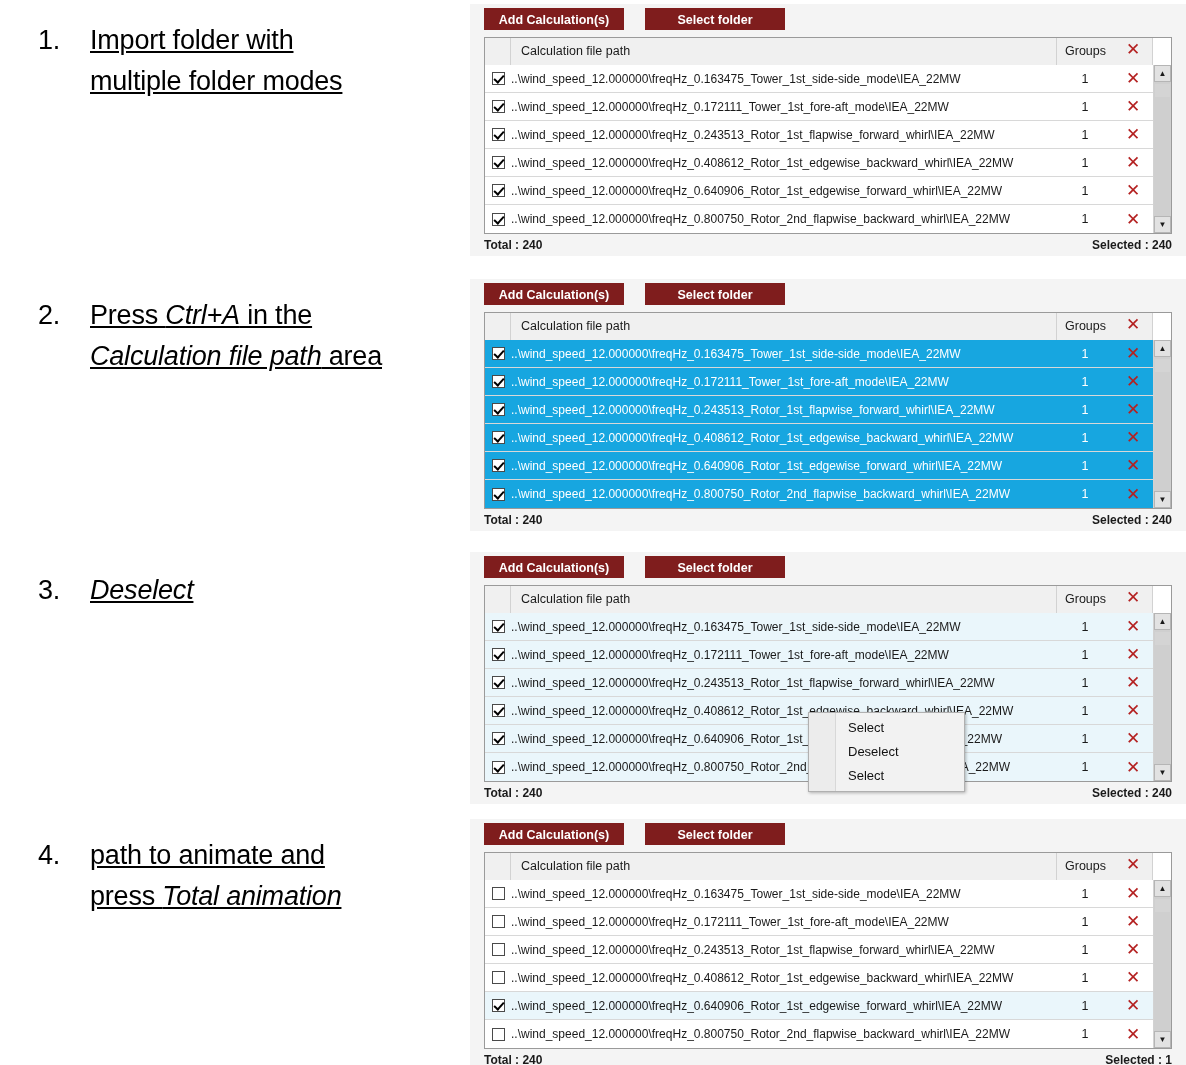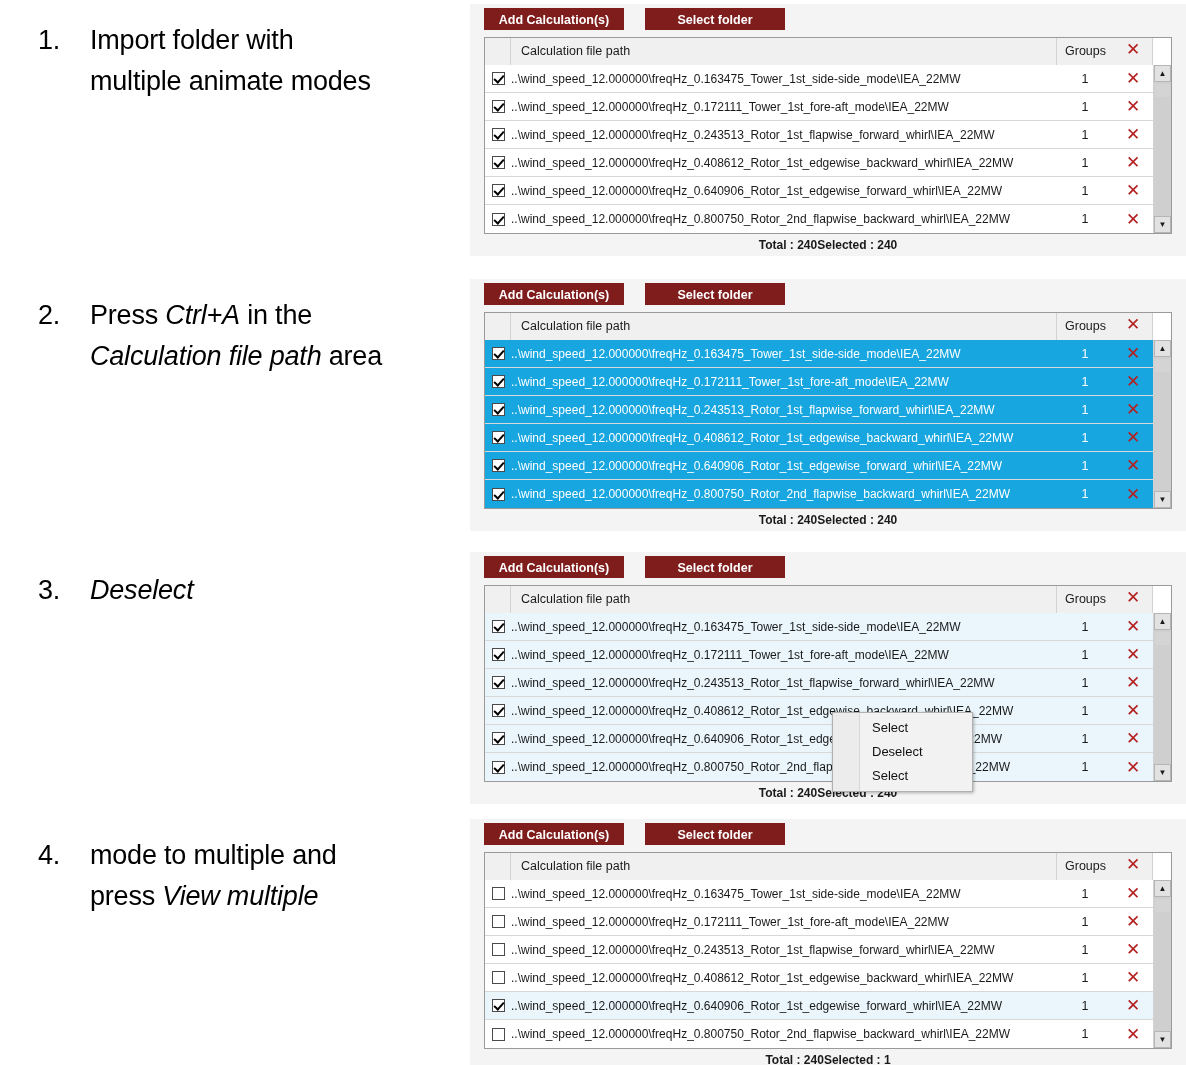--- a/index.html
+++ b/index.html
@@ -21,21 +21,21 @@
     line-height: 41px;
     color: #000000;
     letter-spacing: -0.2px;
   }
   .step-num {
     width: 66px;
     text-align: right;
     padding-right: 6px;
     flex: 0 0 66px;
   }
-  .step-body { flex: 1 1 auto; padding-left: 24px; }
+  .step-body { flex: 1 1 auto; padding-left: 24px; text-decoration: underline; }
   .step-body i { font-style: italic; margin-top: 20px; }
 
   
   .panel {
     position: absolute;
     left: 470px;
     width: 716px;
     background: #f4f4f4;
     font-size: 12.5px;
     color: #1a1a1a;
@@ -144,21 +144,21 @@
   .sb-track {
     position: absolute; left: 0; right: 0; top: 17px; bottom: 17px;
     background: #cfcfcf;
   }
 
   .footer {
     position: relative;
     height: 22px;
     margin: 0 14px;
     display: flex;
-    justify-content: center;
+    justify-content: space-between;
     align-items: center;
     font-size: 12px;
     font-weight: bold;
     color: #1a1a1a;
   }
 
   
   .ctxmenu {
     position: absolute;
     background: #f2f2f2;
@@ -184,41 +184,41 @@
 </style>
 </head>
 <body>
 
 <div id="root">
   <div id="steps">
       <div class="step" style="top: 20px;">
         <div class="step-num">1.</div>
         <div class="step-body">
           <div><span>Import folder with</span></div>
-          <div><span>multiple animate modes</span></div>
+          <div><span>multiple folder modes</span></div>
         </div>
       </div>
       <div class="step" style="top: 295px;">
         <div class="step-num">2.</div>
         <div class="step-body">
           <div><span>Press </span><i>Ctrl+A</i><span> in the</span></div>
           <div><i>Calculation file path</i><span> area</span></div>
         </div>
       </div>
       <div class="step" style="top: 570px;">
         <div class="step-num">3.</div>
         <div class="step-body">
           <div><i>Deselect</i></div>
         </div>
       </div>
       <div class="step" style="top: 835px;">
         <div class="step-num">4.</div>
         <div class="step-body">
-          <div><span>mode to multiple and</span></div>
-          <div><span>press </span><i>View multiple</i></div>
+          <div><span>path to animate and</span></div>
+          <div><span>press </span><i>Total animation</i></div>
         </div>
       </div>
     </div>
   <div id="panels">
       <div class="panel" style="top: 4px;">
         <div class="toolbar"><button class="btn add">Add Calculation(s)</button><button class="btn folder">Select folder</button></div>
         <div class="grid-wrap">
           <div class="grid-head">
             <div class="hc-check"></div>
             <div class="hc-path">Calculation file path</div>
@@ -449,21 +449,21 @@
           <div class="sbar">
             <div class="sb-track"></div>
             <div class="sb-btn sb-up">
               <span>▲</span>
             </div>
             <div class="sb-btn sb-dn">
               <span>▼</span>
             </div>
             <div class="sb-thumb"></div>
           </div>
-          <div class="ctxmenu" style="left: 323px; top: 126px; width: 141px; margin-left: 24px;">
+          <div class="ctxmenu" style="left: 323px; top: 126px; width: 157px;">
             <div class="gutter"></div>
             <div class="ctxitem">Select</div>
             <div class="ctxitem">Deselect</div>
             <div class="ctxitem">Select</div>
           </div>
         </div>
         <div class="footer">
           <div>Total :  240</div>
           <div>Selected :  240</div>
         </div>

